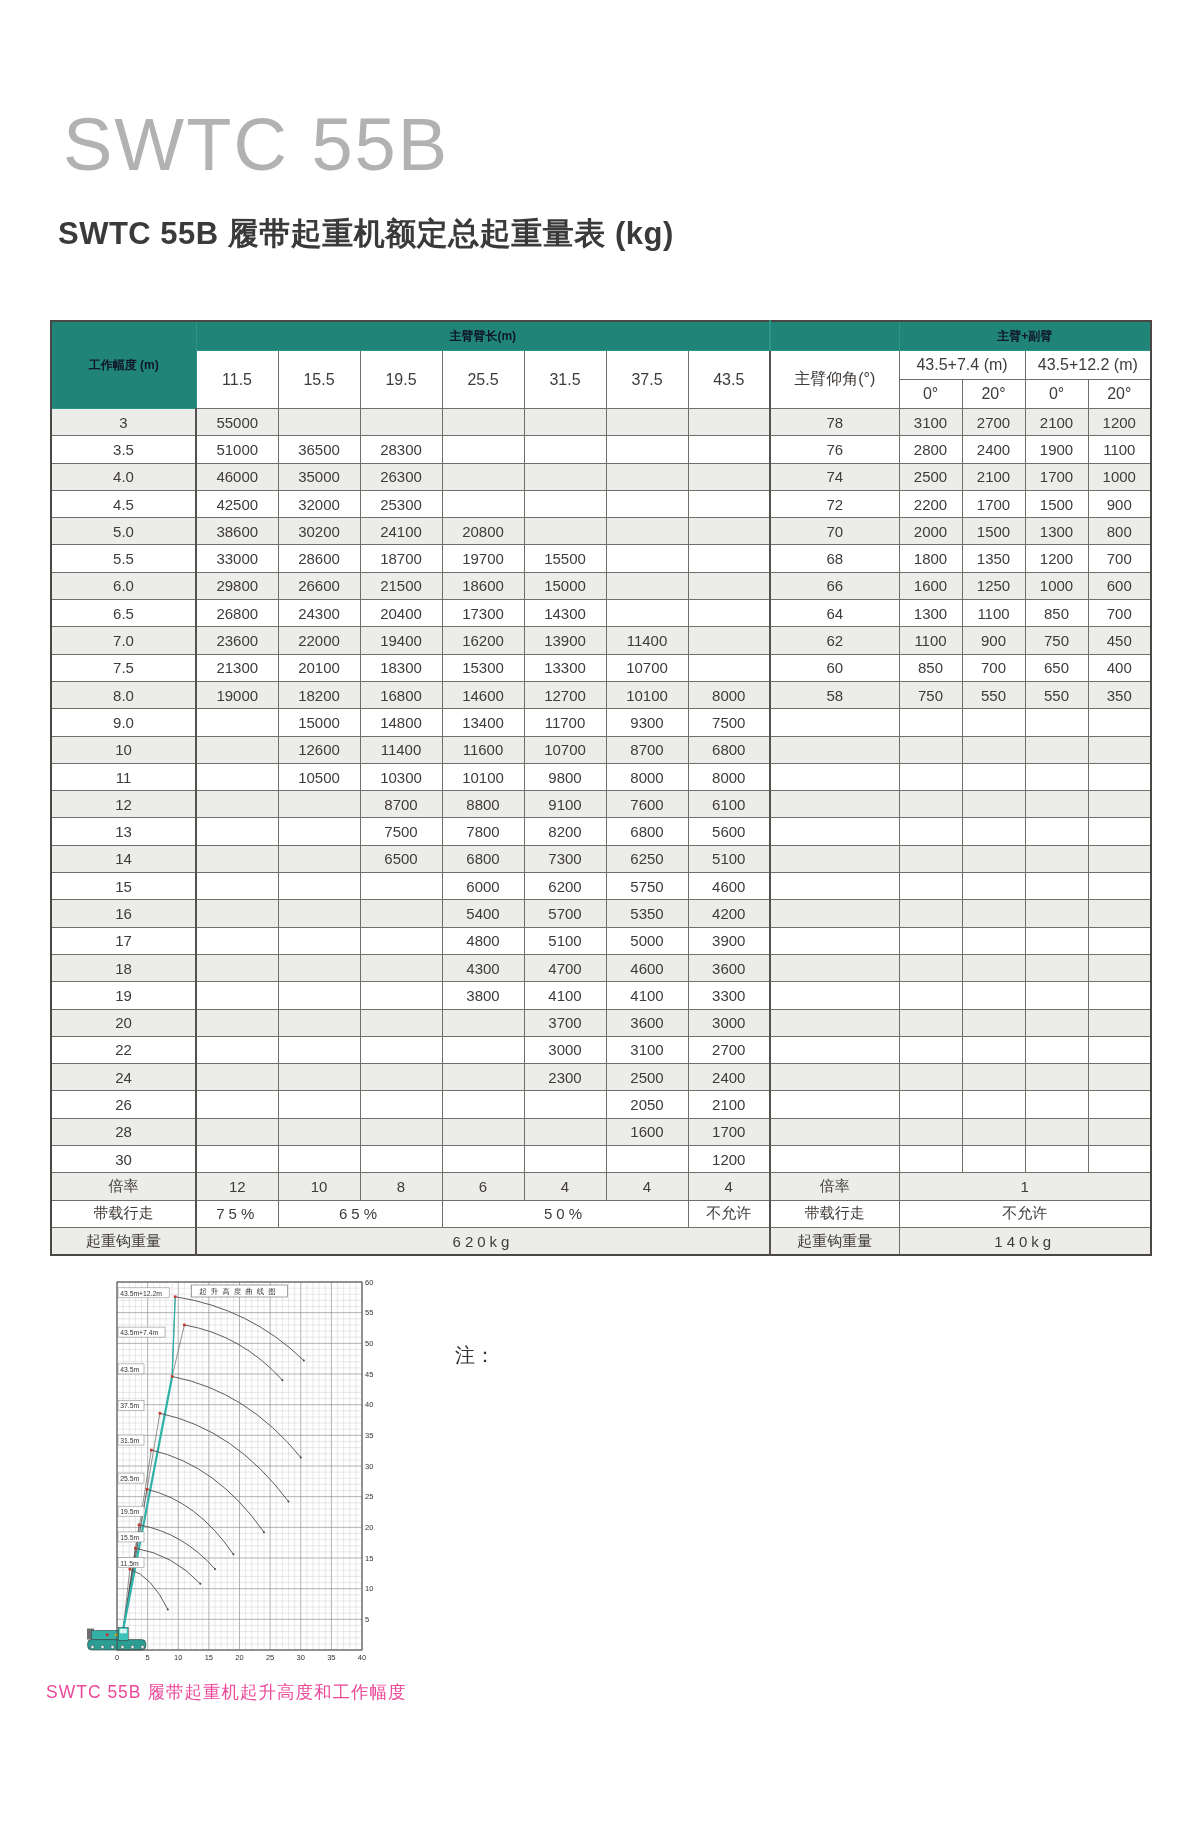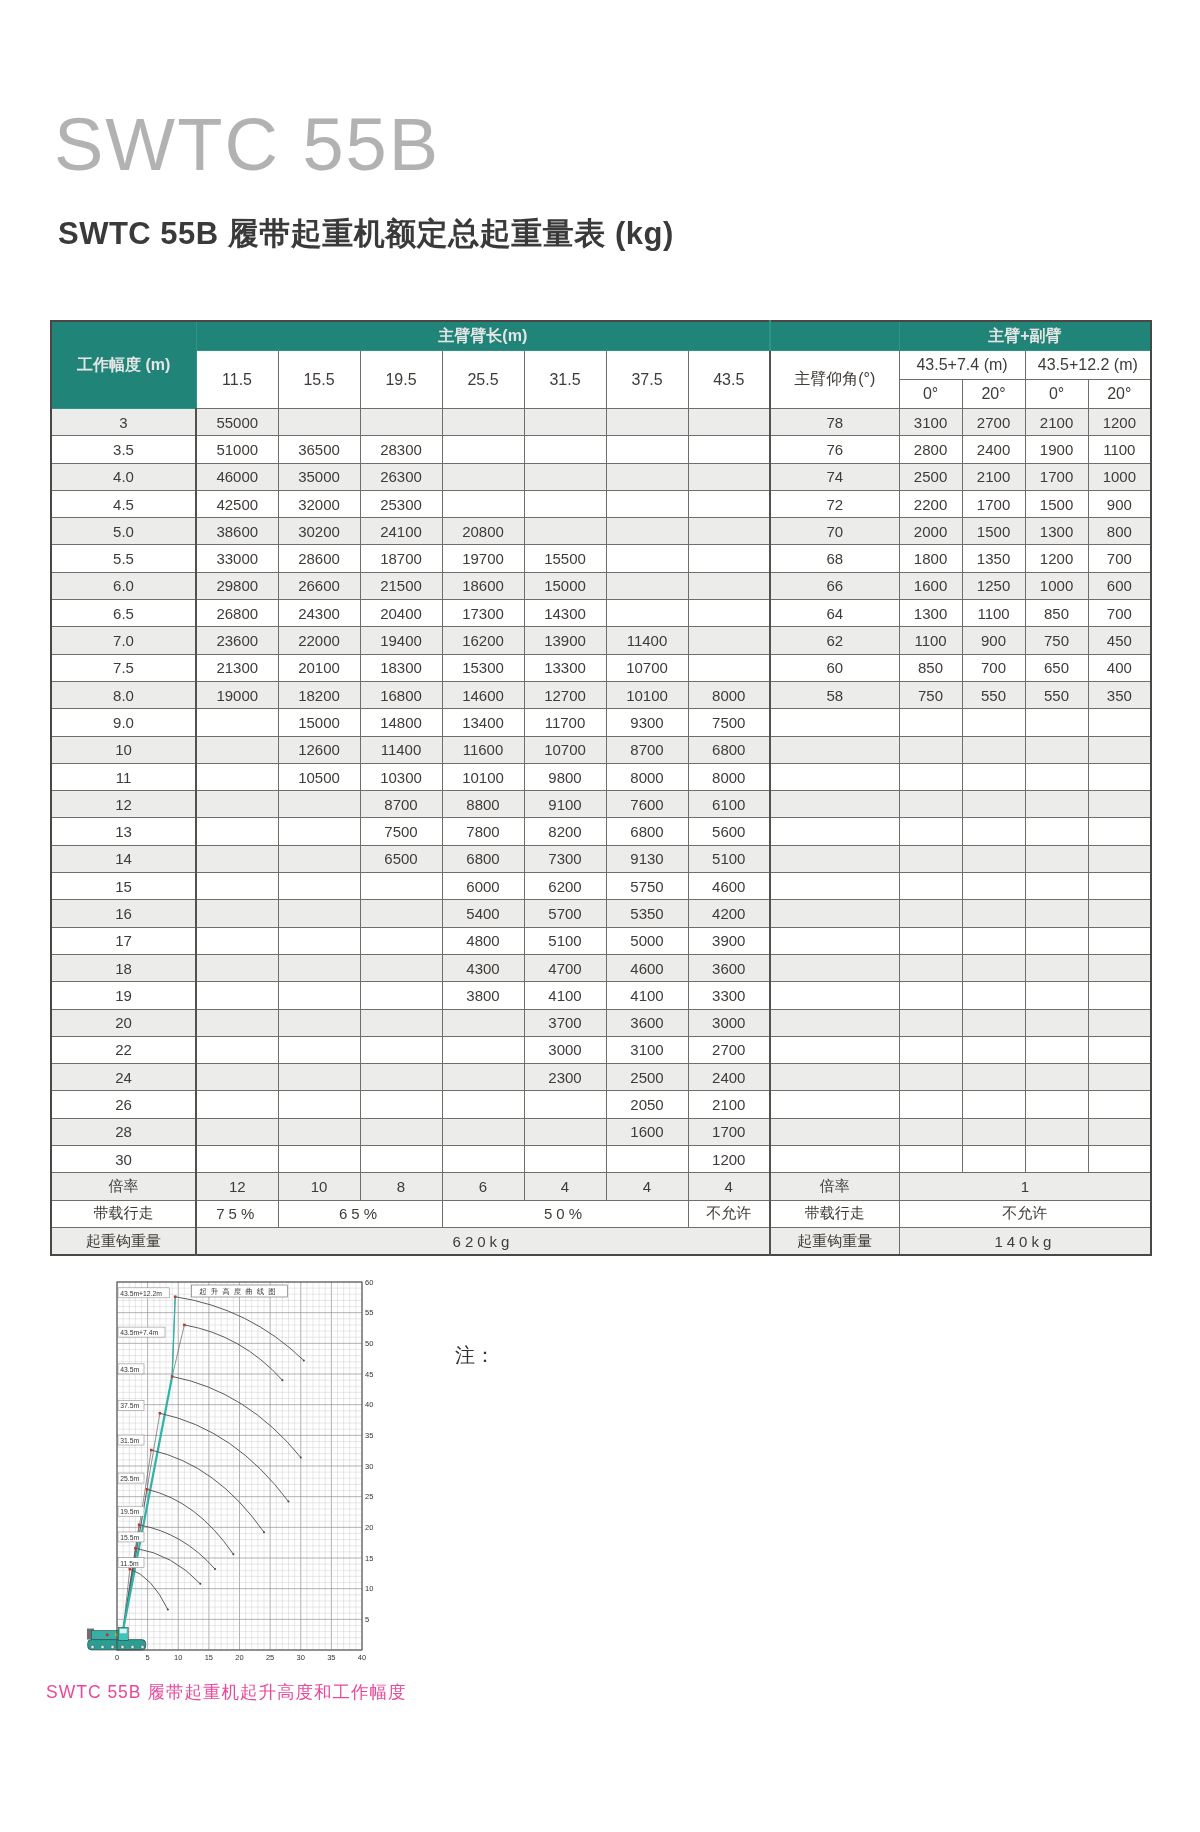--- a/index.html
+++ b/index.html
@@ -1,28 +1,28 @@
 <!DOCTYPE html>
 <html><head>
 <meta charset="utf-8">
 <style>
   html,body{margin:0;padding:0}
   body{width:1200px;height:1832px;position:relative;background:#ffffff;
        font-family:"Liberation Sans","DejaVu Sans",sans-serif;color:#3f3b38;overflow:hidden}
 
-  .brand-title{position:absolute;left:54px;top:104px;font-size:74px;font-weight:400;
+  .brand-title{position:absolute;left:63px;top:104px;font-size:74px;font-weight:400;
                color:#b2b2b2;letter-spacing:2px;line-height:1.1}
   .table-title{position:absolute;left:58px;top:213px;font-size:31px;font-weight:700;
                color:#3a3a3a;margin:0;letter-spacing:0.5px}
 
   #load-table{position:absolute;left:50px;top:320px;width:1102px;border-collapse:collapse;
               table-layout:fixed;font-size:15px;border:2px solid #4a4745}
   #load-table th,#load-table td{border:1px solid #716d69;text-align:center;padding:0;
               white-space:nowrap;overflow:hidden;background:#fff;font-weight:400}
-  #load-table th.teal{background:#218478;color:#e5e5e5;font-weight:700;font-size:16px;height:28px;
+  #load-table th.teal{background:#218478;color:#0f172a;font-weight:700;font-size:12px;height:28px;
               border-color:#2f9488}
   #load-table th.sub{background:#fff;font-size:16px;height:28px}
   #load-table tbody td{height:26.3px}
   #load-table tr.alt td{background:#ececea}
   #load-table .b2l{border-left-width:2px;border-left-color:#55514e}
   #load-table .c0{border-right-width:2px;border-right-color:#55514e}
   #load-table .lsp{letter-spacing:4px}
 
   #chart-figure{position:absolute;left:44px;top:1272px;margin:0;width:345px}
   #chart-figure figcaption{margin-top:4px;font-size:17.5px;color:#ec4899;letter-spacing:1px;
@@ -322,21 +322,21 @@
         <td></td>
         <td></td>
       </tr>
       <tr class="alt">
         <td class="c0">14</td>
         <td></td>
         <td></td>
         <td>6500</td>
         <td>6800</td>
         <td>7300</td>
-        <td>9130</td>
+        <td>6250</td>
         <td>5100</td>
         <td class="b2l"></td>
         <td></td>
         <td></td>
         <td></td>
         <td></td>
       </tr>
       <tr>
         <td class="c0">15</td>
         <td></td>

